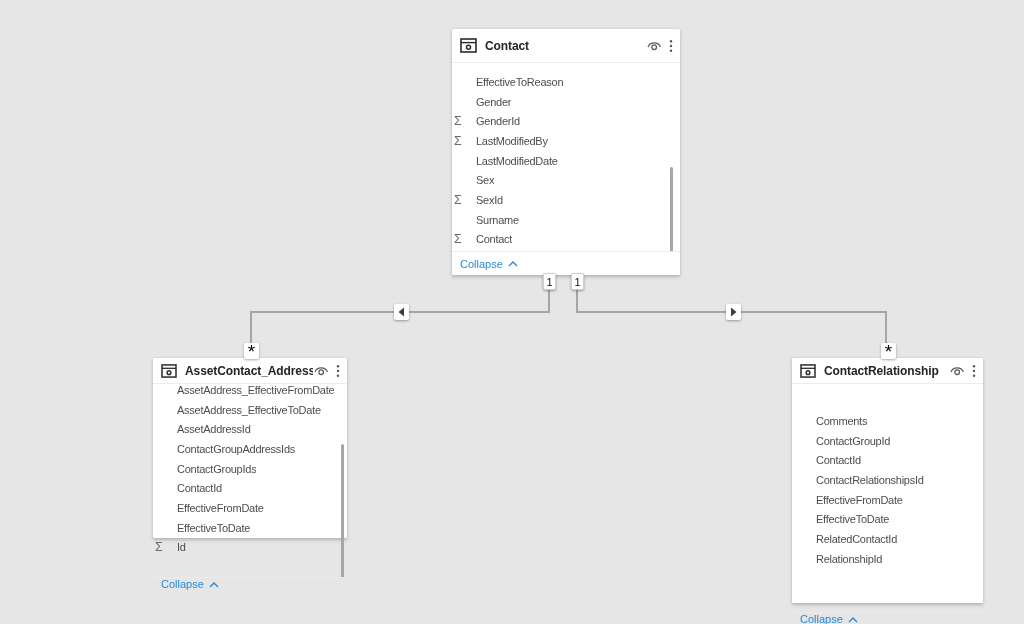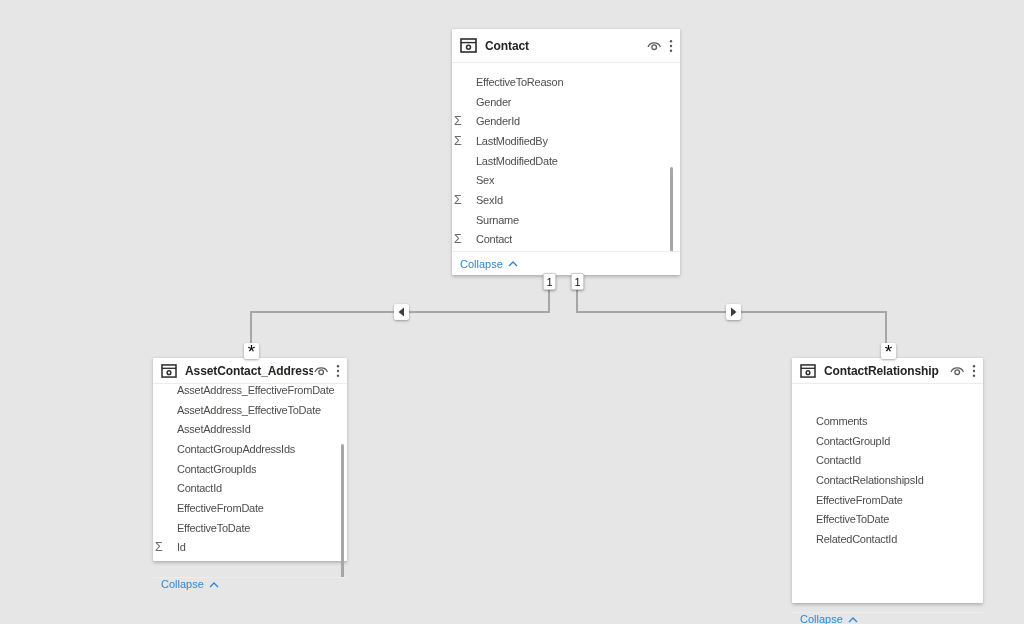--- a/index.html
+++ b/index.html
@@ -7,21 +7,21 @@
   #canvas{position:relative;width:1024px;height:624px;background:#e6e6e6;overflow:hidden;}
 
   
   #rel-lines{position:absolute;left:0;top:0;width:1024px;height:624px;}
 
   
   .card{position:absolute;background:#ffffff;border-radius:1px;
         box-shadow:0 1.2px 3.6px rgba(0,0,0,.22), 0 0 1px rgba(0,0,0,.15);
         display:flex;flex-direction:column;box-sizing:border-box;}
   .card-contact{left:452px;top:29px;width:228px;height:246px;}
-  .card-asset{left:153px;top:358px;width:194px;height:203px;}
+  .card-asset{left:153px;top:358px;width:194px;height:180px;}
   .card-rel{left:792px;top:358px;width:191px;height:245px;gap:17px;}
 
   .card-header{display:flex;align-items:center;flex:none;box-sizing:border-box;
                border-bottom:1px solid #ececec;padding:0 7px 0 8px;}
   .card-contact .card-header{height:34px;}
   .card-asset .card-header,.card-rel .card-header{height:26px;}
   .tbl-icon{flex:none;display:flex;align-items:center;margin-right:8px;}
   .card-title{flex:1;font-size:12px;font-weight:700;color:#252423;letter-spacing:-.1px;
               white-space:nowrap;overflow:hidden;}
   .hdr-icons{flex:none;display:flex;align-items:center;gap:7px;}
@@ -268,20 +268,24 @@
           <span class="fname">EffectiveFromDate</span>
         </div>
       <div class="frow">
           <span class="sigma"></span>
           <span class="fname">EffectiveToDate</span>
         </div>
       <div class="frow">
           <span class="sigma"></span>
           <span class="fname">RelatedContactId</span>
         </div>
+      <div class="frow">
+          <span class="sigma"></span>
+          <span class="fname">RelationshipId</span>
+        </div>
     </div>
     <div class="card-footer">
       <span class="collapse-label">Collapse</span>
       <span class="chevron">
         <svg width="10" height="6" viewBox="0 0 10 6">
             <polyline points="1,5 5,1 9,5" fill="none" stroke="#2b88d8" stroke-width="1.4"></polyline>
           </svg>
       </span>
     </div>
   </div>

